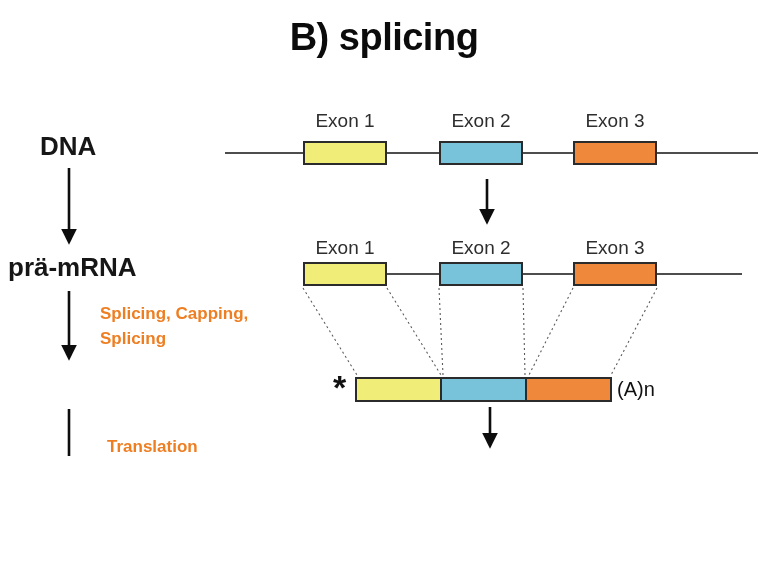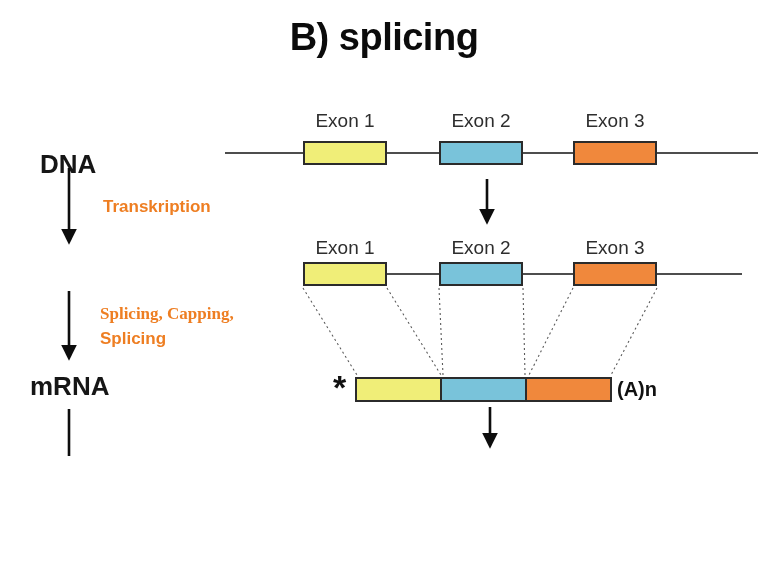--- a/index.html
+++ b/index.html
@@ -49,21 +49,21 @@
     display: flex;
   }
   .mrna-seg { flex: 1 1 0; }
   .mrna-seg + .mrna-seg { border-left: 2px solid var(--box-border, #2b2b2b); }
   .star {
     position: absolute; left: 333px; top: 368px;
     font-size: 34px; font-weight: bold; color: #111;
   }
   .polya {
     position: absolute; left: 617px; top: 378px;
-    font-size: 20px; font-weight: bold; color: #111;
+    font-size: 20px; font-weight: normal; color: #111;
     white-space: nowrap;
   }
   .protein-panel {
     position: absolute; left: 338px; top: 458px;
     width: 299px; height: 112px;
     background: var(--panel-bg, #f4f4f5);
   }
   .footer-line {
     position: absolute; left: 430px; top: 569px;
     width: 338px; height: 2px;
@@ -80,25 +80,25 @@
   .dash-line { stroke: #5a5a5a; stroke-width: 1.1; stroke-dasharray: 2,3; }
   .flow-arrow { stroke: #0d0d0d; stroke-width: 2.6; }
 </style>
 </head>
 <body>
 
 <div class="slide">
 
   <div class="title">B) splicing</div>
 
-  <div class="node" style="left:40px; top:131px;margin-top:18px;">DNA</div>
-  <div class="step" style="left:103px; top:197px;">Transkription</div>
-  <div class="step" style="left:100px; top:304px;font-family:Liberation Serif, serif;">Splicing, Capping,</div>
+  <div class="node" style="left:40px; top:131px;">DNA</div>
+  <div class="node" style="left:8px; top:252px;">prä-mRNA</div>
+  <div class="step" style="left:100px; top:304px;">Splicing, Capping,</div>
   <div class="step" style="left:100px; top:329px;">Splicing</div>
-  <div class="node" style="left:30px; top:371px;">mRNA</div>
+  <div class="step" style="left:107px; top:437px;">Translation</div>
 
   <div class="exon-label" style="left:345px; top:110px;">Exon 1</div>
   <div class="exon-label" style="left:481px; top:110px;">Exon 2</div>
   <div class="exon-label" style="left:615px; top:110px;">Exon 3</div>
 
   <div class="exon-label" style="left:345px; top:237px;">Exon 1</div>
   <div class="exon-label" style="left:481px; top:237px;">Exon 2</div>
   <div class="exon-label" style="left:615px; top:237px;">Exon 3</div>
 
   <svg class="overlay" width="768" height="576" viewBox="0 0 768 576">

